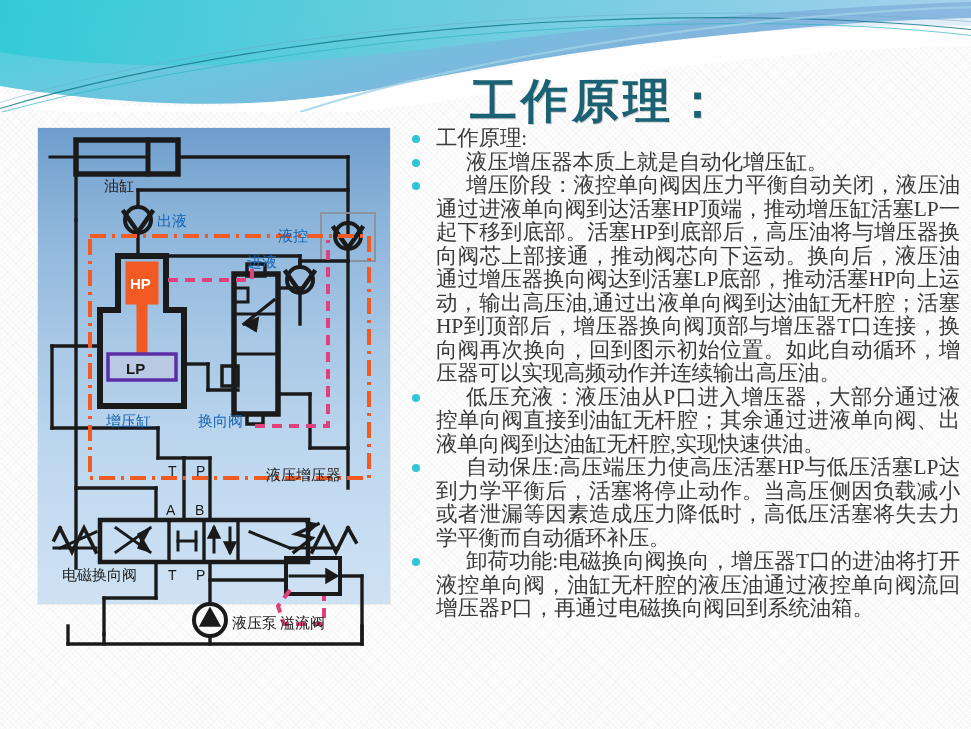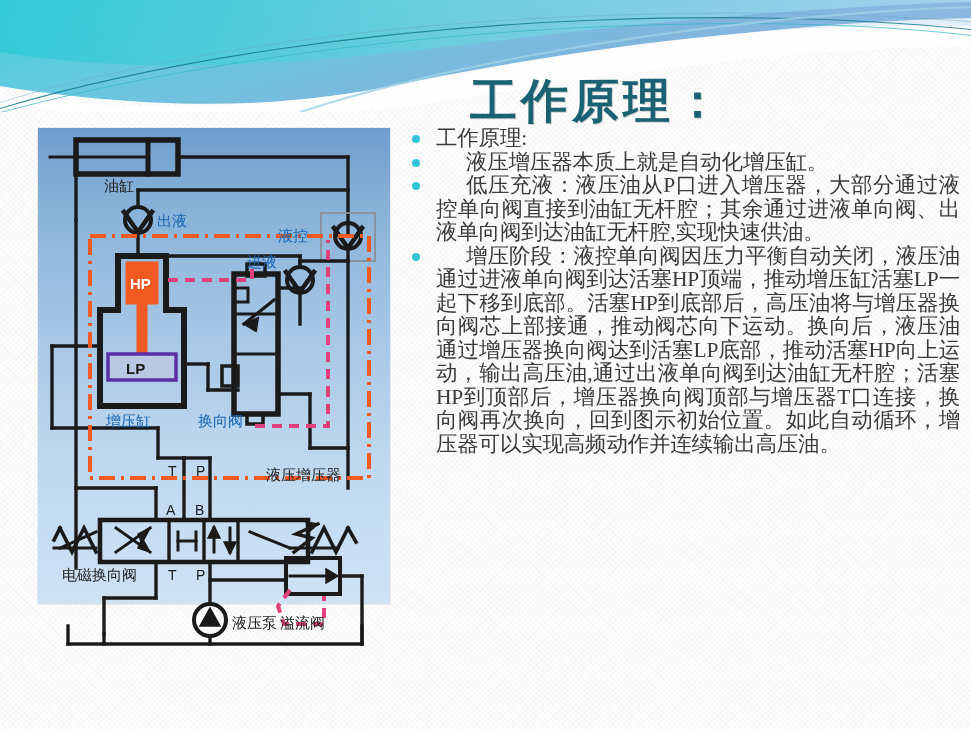--- a/index.html
+++ b/index.html
@@ -293,18 +293,20 @@
         <text x="130" y="452">T</text>
         <text x="158" y="452">P</text>
       </g>
     </svg>
   </div>
 
   <div class="body">
     <ul class="bullets">
       <li class="noindent">工作原理:</li>
       <li>液压增压器本质上就是自动化增压缸。</li>
+      <li>增压阶段：液控单向阀因压力平衡自动关闭，液压油通过进液单向阀到达活塞HP顶端，推动增压缸活塞LP一起下移到底部。活塞HP到底部后，高压油将与增压器换向阀芯上部接通，推动阀芯向下运动。换向后，液压油通过增压器换向阀达到活塞LP底部，推动活塞HP向上运动，输出高压油,通过出液单向阀到达油缸无杆腔；活塞HP到顶部后，增压器换向阀顶部与增压器T口连接，换向阀再次换向，回到图示初始位置。如此自动循环，增压器可以实现高频动作并连续输出高压油。</li>
       <li>低压充液：液压油从P口进入增压器，大部分通过液控单向阀直接到油缸无杆腔；其余通过进液单向阀、出液单向阀到达油缸无杆腔,实现快速供油。</li>
-      <li>增压阶段：液控单向阀因压力平衡自动关闭，液压油通过进液单向阀到达活塞HP顶端，推动增压缸活塞LP一起下移到底部。活塞HP到底部后，高压油将与增压器换向阀芯上部接通，推动阀芯向下运动。换向后，液压油通过增压器换向阀达到活塞LP底部，推动活塞HP向上运动，输出高压油,通过出液单向阀到达油缸无杆腔；活塞HP到顶部后，增压器换向阀顶部与增压器T口连接，换向阀再次换向，回到图示初始位置。如此自动循环，增压器可以实现高频动作并连续输出高压油。</li>
+      <li>自动保压:高压端压力使高压活塞HP与低压活塞LP达到力学平衡后，活塞将停止动作。当高压侧因负载减小或者泄漏等因素造成压力降低时，高低压活塞将失去力学平衡而自动循环补压。</li>
+      <li>卸荷功能:电磁换向阀换向，增压器T口的进油将打开液控单向阀，油缸无杆腔的液压油通过液控单向阀流回增压器P口，再通过电磁换向阀回到系统油箱。</li>
     </ul>
   </div>
 
 </div>
 
 </body></html>

